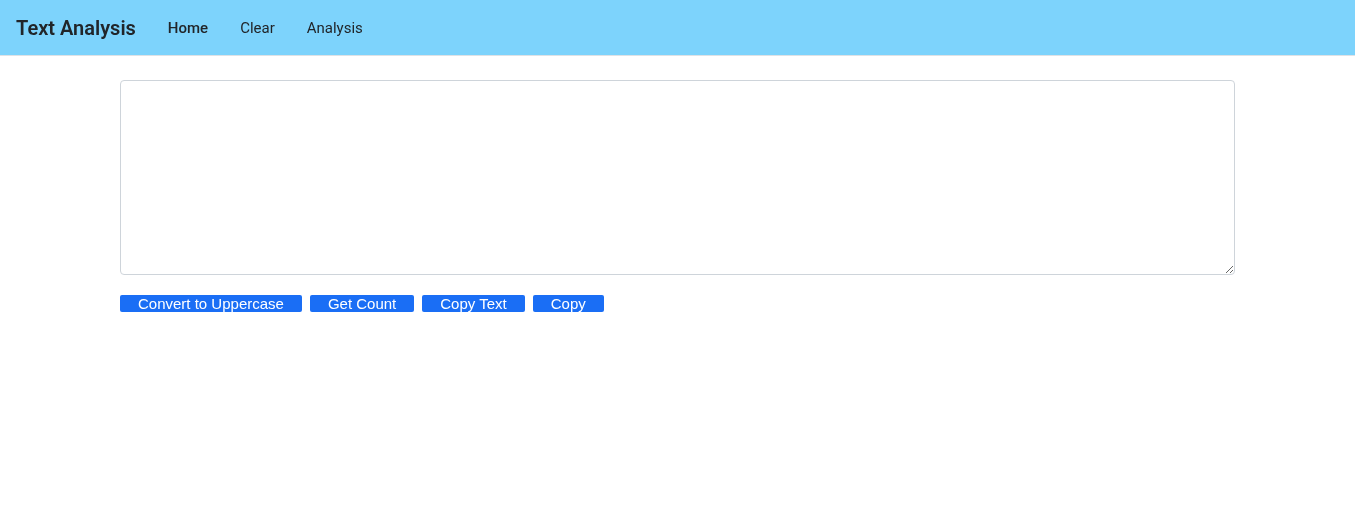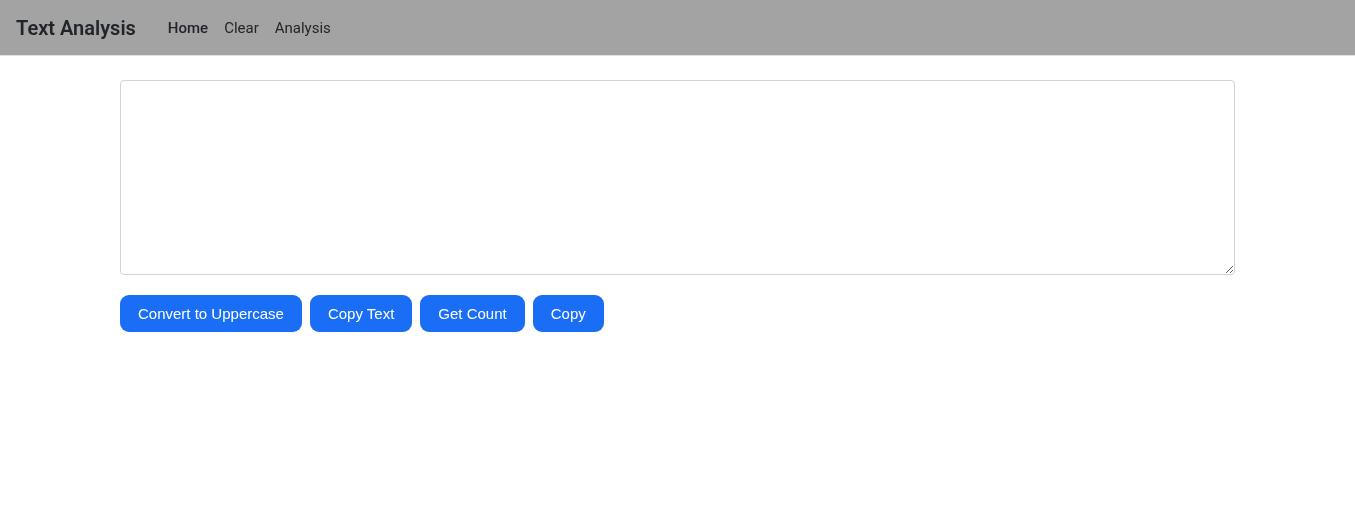--- a/index.html
+++ b/index.html
@@ -14,34 +14,34 @@
       width: 1355px;
       height: 520px;
       overflow: hidden;
     }
 
     nav {
       display: flex;
       align-items: center;
       padding: 0 16px;
       height: 56px;
-      background: #a3a3a3;
+      background: #7dd3fc;
       border-bottom: 1px solid #dee2e6;
     }
 
     .nav-brand {
       font-size: 20px;
       font-weight: 600;
       color: #212529;
       margin-right: 24px;
     }
 
     .nav-links {
       display: flex;
-      gap: 0;
+      gap: 16px;
       list-style: none;
     }
 
     .nav-links a {
       text-decoration: none;
       color: #212529;
       font-size: 15px;
       padding: 4px 8px;
     }
 
@@ -78,22 +78,22 @@
       display: flex;
       gap: 8px;
       margin-top: 16px;
       flex-wrap: wrap;
     }
 
     .btn-primary {
       background-color: #1a6ef5;
       color: #fff;
       border: none;
-      border-radius: 9px;
-      padding: 10px 18px;
+      border-radius: 2px;
+      padding: 0 18px;
       font-size: 15px;
       cursor: pointer;
       font-weight: 500;
     }
   </style>
 </head>
 <body>
 
 <nav>
   <span class="nav-brand">Text Analysis</span>
@@ -108,18 +108,18 @@
       <a href="#">Analysis</a>
     </li>
   </ul>
 </nav>
 
 <div class="main-content">
   <div class="text-area-wrapper">
     <textarea id="main-textarea" style=""></textarea>
     <div class="button-row">
       <button class="btn-primary">Convert to Uppercase</button>
+      <button class="btn-primary">Get Count</button>
       <button class="btn-primary">Copy Text</button>
-      <button class="btn-primary">Get Count</button>
       <button class="btn-primary">Copy</button>
     </div>
   </div>
 </div>
 
 </body></html>

